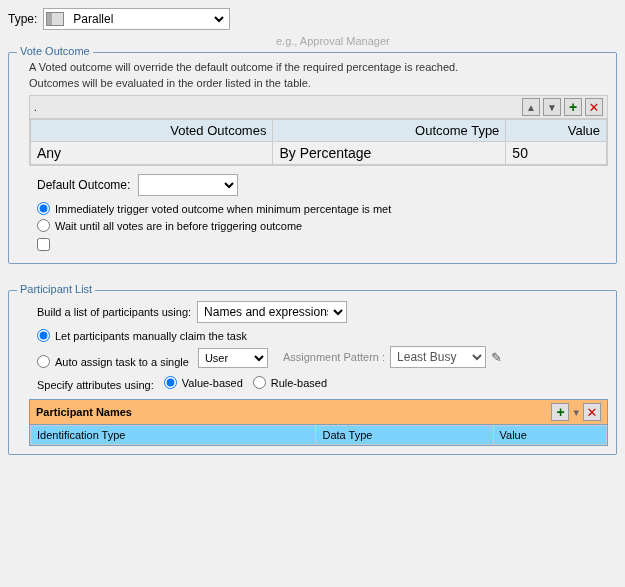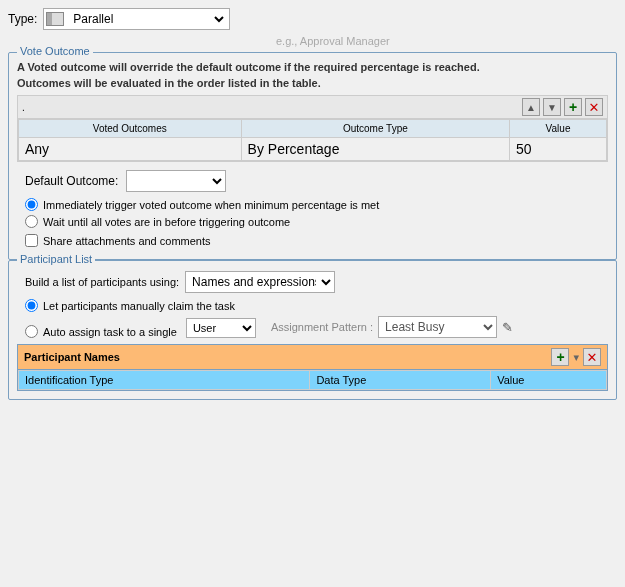--- a/index.html
+++ b/index.html
@@ -53,21 +53,20 @@
     }
     .label-hint {
       margin-left: 260px;
       margin-bottom: 6px;
     }
     .desc-text {
       font-size: 11px;
       color: #333;
       margin-bottom: 2px;
       margin-top: 4px;
-      font-weight: bold;
     }
 
     
     .vote-table-container {
       border: 1px solid #ccc;
       margin-top: 6px;
       margin-bottom: 6px;
     }
     .table-toolbar {
       background: #e8e8e8;
@@ -103,23 +102,23 @@
       font-size: 10px;
     }
     .vote-table {
       width: 100%;
       border-collapse: collapse;
     }
     .vote-table th {
       background: #dce8f0;
       border: 1px solid #ccc;
       padding: 3px 6px;
-      font-size: 10px;
+      font-size: 13px;
       font-weight: normal;
-      text-align: center;
+      text-align: right;
     }
     .vote-table td {
       border: 1px solid #ccc;
       padding: 3px 6px;
       font-size: 14px;
     }
     .vote-table tr:nth-child(even) td { background: #f5f5f5; }
 
     
     .default-outcome-row {
@@ -168,21 +167,21 @@
       display: flex;
       align-items: center;
       gap: 5px;
       margin-left: 10px;
     }
     .assign-pattern-label {
       color: #888;
       font-size: 11px;
     }
     .least-busy-select {
-      width: 119px;
+      width: 96px;
       color: #555;
     }
     .edit-icon {
       color: #555;
       cursor: pointer;
       font-size: 13px;
     }
     .specify-row {
       display: flex;
       align-items: center;
@@ -222,22 +221,22 @@
       border: 1px solid #ccc;
       padding: 3px 6px;
       font-size: 11px;
       font-weight: normal;
       text-align: left;
     }
 
     .section-wrapper {
       border: 1px solid #7a9fc0;
       border-radius: 2px;
-      margin-bottom: 0;
-      padding: 4px 8px 8px 8px;
+      margin-bottom: 26px;
+      padding: 4px 8px 8px 20px;
       position: relative;
     }
     .section-legend {
       font-size: 11px;
       color: #3a6ea0;
       position: absolute;
       top: -8px;
       left: 8px;
       background: #f0f0f0;
       padding: 0 3px;
@@ -307,21 +306,20 @@
         <span>Immediately trigger voted outcome when minimum percentage is met</span>
       </div>
       <div class="radio-item">
         <input type="radio" name="trigger" style="">
         <span>Wait until all votes are in before triggering outcome</span>
       </div>
     </div>
 
     <div class="checkbox-item">
       <input type="checkbox" style="">
-      <span>Share attachments and comments</span>
     </div>
   </div>
 
   <div class="section-wrapper">
     <span class="section-legend">Participant List</span>
 
     <div class="participant-row">
       <span>Build a list of participants using:</span>
       <select class="participant-select">
         <option>Names and expressions</option>
@@ -342,20 +340,31 @@
         <div class="assign-pattern-group">
           <span class="assign-pattern-label">Assignment Pattern :</span>
           <select class="least-busy-select">
             <option>Least Busy</option>
           </select>
           <span class="edit-icon">✎</span>
         </div>
       </div>
     </div>
 
+    <div class="specify-row">
+      <span>Specify attributes using:</span>
+      <div class="radio-item">
+        <input type="radio" name="specify" checked="" style="">
+        <span>Value-based</span>
+      </div>
+      <div class="radio-item">
+        <input type="radio" name="specify" style="">
+        <span>Rule-based</span>
+      </div>
+    </div>
 
     <div class="participant-table-container">
       <div class="participant-table-header">
         <span class="participant-table-title">Participant Names</span>
         <div class="participant-table-actions">
           <button class="toolbar-btn green">+</button>
           <span style="color:#666;font-size:11px;">▾</span>
           <button class="toolbar-btn red">✕</button>
         </div>
       </div>

